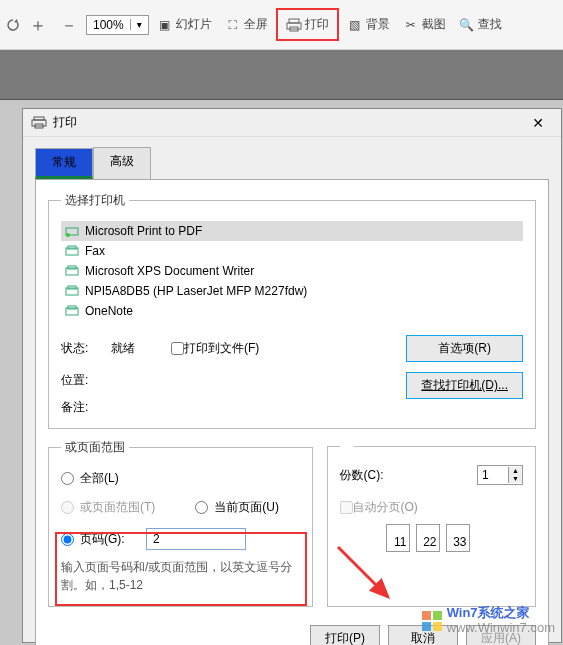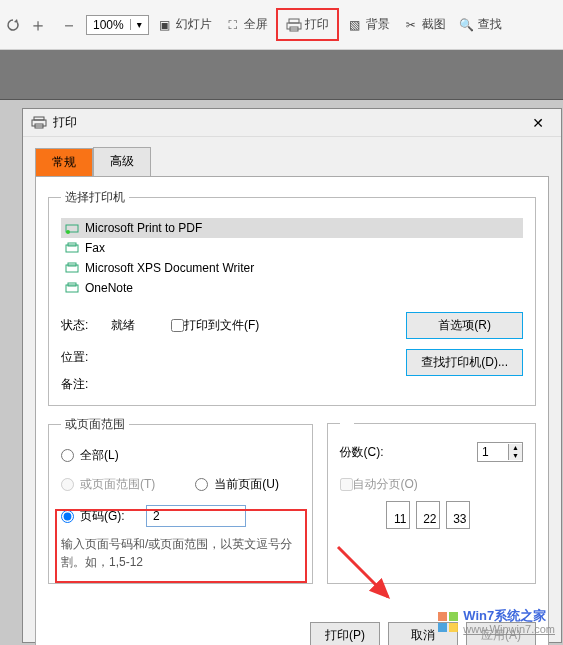--- a/index.html
+++ b/index.html
@@ -14,21 +14,21 @@
 
 .canvas-area { background: #7a7a7a; height: 50px; border-bottom: 1px solid #555; }
 
 .dialog { position: absolute; left: 22px; top: 108px; width: 540px; height: 535px; background: #f0f0f0; border: 1px solid #888; }
 .title-bar { height: 28px; display: flex; align-items: center; padding: 0 8px; border-bottom: 1px solid #ddd; }
 .title-bar .title-text { margin-left: 6px; flex: 1; }
 .close-btn { width: 30px; text-align: center; font-size: 14px; cursor: pointer; }
 
 .tabstrip { display: flex; padding: 10px 12px 0 12px; }
 .tab { padding: 5px 16px; border: 1px solid #aaa; background: #e5e5e5; border-bottom: none; cursor: pointer; }
-.tab.active { background: #f97316; border-bottom: 1px solid #15803d; position: relative; top: 1px; text-align: center; }
+.tab.active { background: #1d4ed8; border-bottom: 4px solid #15803d; position: relative; top: 1px; text-align: center; }
 .tab-content { border: 1px solid #aaa; margin: 0 12px 12px 12px; background: #fff; padding: 12px 12px 40px 12px; height: 480px; position: relative; }
 
 fieldset { border: 1px solid #bbb; margin-bottom: 10px; padding: 8px 12px 12px 12px; }
 legend { padding: 0 4px; color: #333; }
 
 .printer-list { margin: 4px 0 6px 0; }
 .printer-row { display: flex; align-items: center; padding: 3px 4px; gap: 6px; }
 .printer-row.sel { background: #dcdcdc; }
 .p-icon { width: 14px; height: 12px; display: inline-flex; align-items: center; justify-content: center; }
 
@@ -59,21 +59,21 @@
 .dlg-buttons { position: absolute; bottom: 6px; right: 12px; display: flex; gap: 8px; }
 .btn2 { background: #e9e9e9; border: 1px solid #999; padding: 4px 10px; min-width: 70px; text-align: center; cursor: pointer; }
 
 .arrow-anno { position: absolute; left: 333px; top: 542px; pointer-events: none; }
 .arrow-anno svg { width: 70px; height: 65px; }
 
 .watermark { position: absolute; right: 8px; bottom: 10px; display: flex; align-items: center; gap: 4px; opacity: 0.85; pointer-events: none; }
 .wm-flag { width: 22px; height: 22px; display: inline-flex; }
 .wm-text { display: flex; flex-direction: column; line-height: 1.1; }
 .wm-text .a { font-size: 13px; font-weight: bold; color: #1d4ed8; }
-.wm-text .b { font-size: 11px; color: #888; text-decoration: underline; }
+.wm-text .b { font-size: 13px; color: #888; }
 </style>
 </head>
 <body>
 
 <div class="toolbar">
   <span class="tb-icon">
       <svg viewBox="0 0 16 16">
         <path d="M8 3a5 5 0 1 0 4.5 2.8" fill="none" stroke="#666" stroke-width="1.5"></path>
         <path d="M12 2l1 4-4-1z" fill="#666"></path>
       </svg>
@@ -168,37 +168,46 @@
             </span>
           <span>Microsoft XPS Document Writer</span>
         </div>
         <div class="printer-row">
           <span class="p-icon">
               <svg viewBox="0 0 14 12">
                 <rect x="1" y="3" width="12" height="7" fill="none" stroke="#3a7"></rect>
                 <rect x="3" y="1" width="8" height="3" fill="none" stroke="#3a7"></rect>
               </svg>
             </span>
+          <span>NPI5A8DB5 (HP LaserJet MFP M227fdw)</span>
+        </div>
+        <div class="printer-row">
+          <span class="p-icon">
+              <svg viewBox="0 0 14 12">
+                <rect x="1" y="3" width="12" height="7" fill="none" stroke="#3a7"></rect>
+                <rect x="3" y="1" width="8" height="3" fill="none" stroke="#3a7"></rect>
+              </svg>
+            </span>
           <span>OneNote</span>
         </div>
       </div>
 
       <div class="status-grid">
         <span>状态:</span>
         <span>就绪</span>
         <label class="chk">
           <input type="checkbox" style="">
           <span>打印到文件(F)</span>
         </label>
         <div class="btn">首选项(R)</div>
 
         <span>位置:</span>
         <span></span>
           <span></span>
-        <div class="btn" style="grid-row:span 2; align-self:start;">查找打印机(D)...</div>
+        <div class="btn" style="grid-row:span 2; align-self:start;text-decoration:underline;">查找打印机(D)...</div>
 
         <span>备注:</span>
         <span></span>
           <span></span>
       </div>
     </fieldset>
 
     <div class="bottom-row">
       <fieldset class="fs-range">
         <legend>或页面范围</legend>

